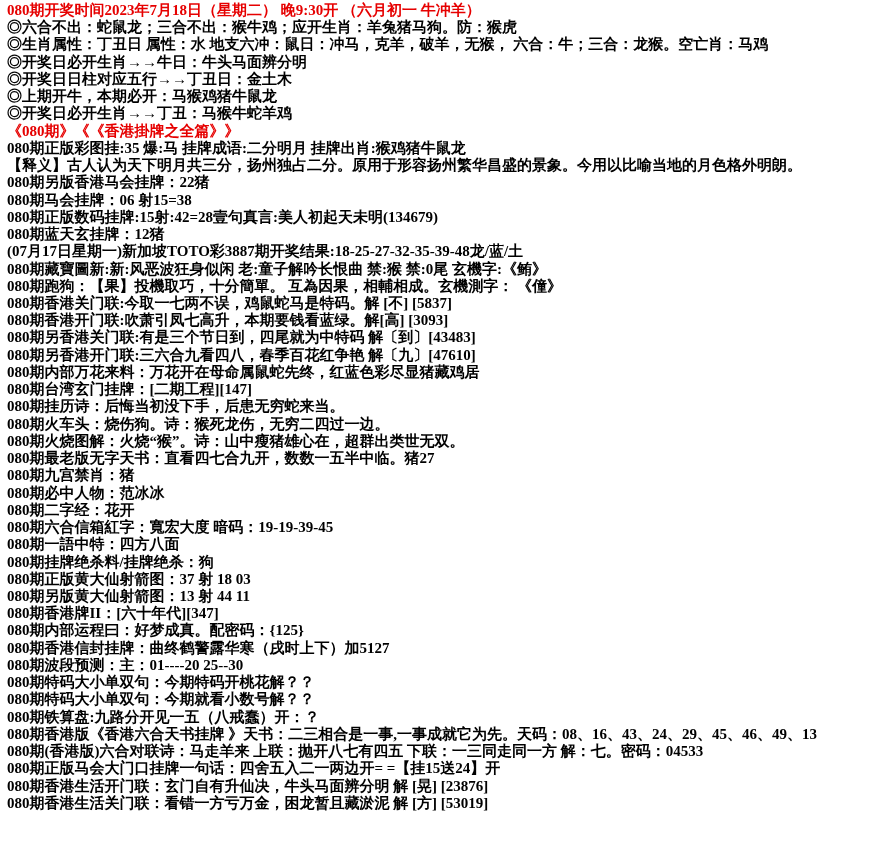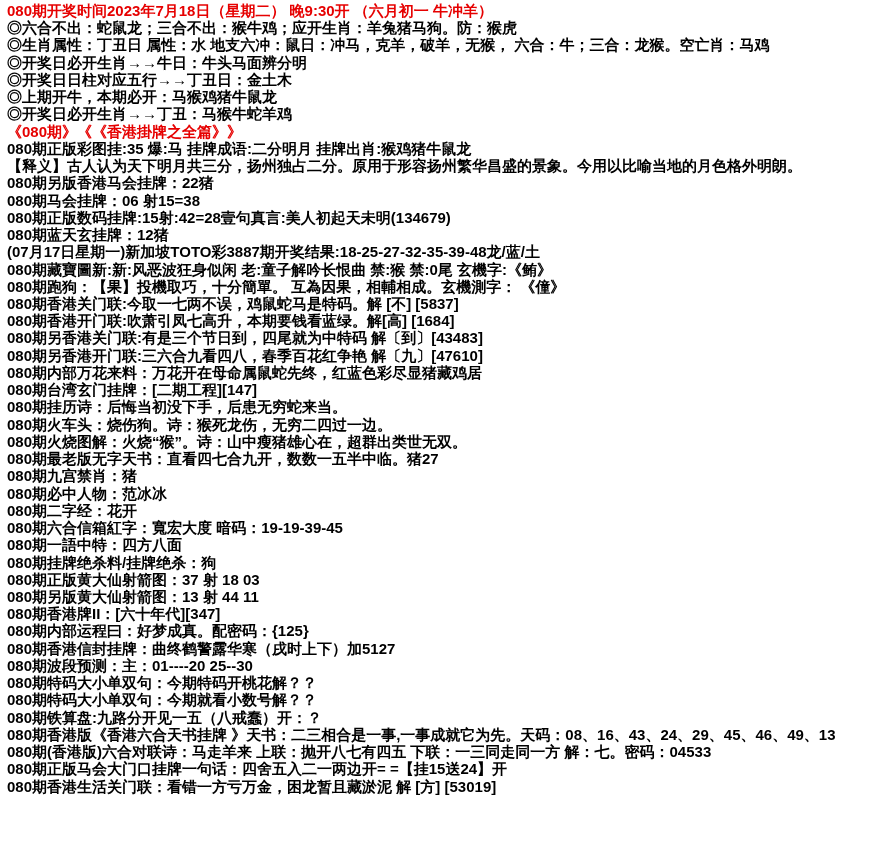--- a/index.html
+++ b/index.html
@@ -10,21 +10,21 @@
   body {
     width: 885px;
     height: 847px;
     overflow: hidden;
   }
   .doc {
     box-sizing: border-box;
     width: 885px;
     height: 847px;
     padding: 2px 8px 0 7px;
-    font-family: Liberation Sans, sans-serif;
+    font-family: Liberation Serif, serif;
     font-weight: 700;
     font-size: 15px;
     color: #000000;
   }
   .line {
     height: 17.24px;
     line-height: 17.24px;
     white-space: nowrap;
     overflow: hidden;
     letter-spacing: 0;
@@ -48,21 +48,21 @@
     <div class="line">080期正版彩图挂:35 爆:马 挂牌成语:二分明月 挂牌出肖:猴鸡猪牛鼠龙</div>
     <div class="line">【释义】古人认为天下明月共三分，扬州独占二分。原用于形容扬州繁华昌盛的景象。今用以比喻当地的月色格外明朗。</div>
     <div class="line">080期另版香港马会挂牌：22猪</div>
     <div class="line">080期马会挂牌：06 射15=38</div>
     <div class="line">080期正版数码挂牌:15射:42=28壹句真言:美人初起天未明(134679)</div>
     <div class="line">080期蓝天玄挂牌：12猪</div>
     <div class="line">(07月17日星期一)新加坡TOTO彩3887期开奖结果:18-25-27-32-35-39-48龙/蓝/土</div>
     <div class="line">080期藏寶圖新:新:风恶波狂身似闲 老:童子解吟长恨曲 禁:猴 禁:0尾 玄機字:《鲔》</div>
     <div class="line">080期跑狗：【果】投機取巧，十分簡單。 互為因果，相輔相成。玄機測字： 《僮》</div>
     <div class="line">080期香港关门联:今取一七两不误，鸡鼠蛇马是特码。解 [不] [5837]</div>
-    <div class="line">080期香港开门联:吹萧引凤七高升，本期要钱看蓝绿。解[高] [1684]</div>
+    <div class="line">080期香港开门联:吹萧引凤七高升，本期要钱看蓝绿。解[高] [3093]</div>
     <div class="line">080期另香港关门联:有是三个节日到，四尾就为中特码 解〔到〕[43483]</div>
     <div class="line">080期另香港开门联:三六合九看四八，春季百花红争艳 解〔九〕[47610]</div>
     <div class="line">080期内部万花来料：万花开在母命属鼠蛇先终，红蓝色彩尽显猪藏鸡居</div>
     <div class="line">080期台湾玄门挂牌：[二期工程][147]</div>
     <div class="line">080期挂历诗：后悔当初没下手，后患无穷蛇来当。</div>
     <div class="line">080期火车头：烧伤狗。诗：猴死龙伤，无穷二四过一边。</div>
     <div class="line">080期火烧图解：火烧“猴”。诗：山中瘦猪雄心在，超群出类世无双。</div>
     <div class="line">080期最老版无字天书：直看四七合九开，数数一五半中临。猪27</div>
     <div class="line">080期九宫禁肖：猪</div>
     <div class="line">080期必中人物：范冰冰</div>
@@ -75,14 +75,15 @@
     <div class="line">080期香港牌II：[六十年代][347]</div>
     <div class="line">080期内部运程曰：好梦成真。配密码：{125}</div>
     <div class="line">080期香港信封挂牌：曲终鹤警露华寒（戌时上下）加5127</div>
     <div class="line">080期波段预测：主：01----20 25--30</div>
     <div class="line">080期特码大小单双句：今期特码开桃花解？？</div>
     <div class="line">080期特码大小单双句：今期就看小数号解？？</div>
     <div class="line">080期铁算盘:九路分开见一五（八戒蠢）开：？</div>
     <div class="line">080期香港版《香港六合天书挂牌 》天书：二三相合是一事,一事成就它为先。天码：08、16、43、24、29、45、46、49、13</div>
     <div class="line">080期(香港版)六合对联诗：马走羊来 上联：抛开八七有四五 下联：一三同走同一方 解：七。密码：04533</div>
     <div class="line">080期正版马会大门口挂牌一句话：四舍五入二一两边开= =【挂15送24】开</div>
+    <div class="line">080期香港生活开门联：玄门自有升仙决，牛头马面辨分明 解 [晃] [23876]</div>
     <div class="line">080期香港生活关门联：看错一方亏万金，困龙暂且藏淤泥 解 [方] [53019]</div>
   </div>
 
 </body></html>

